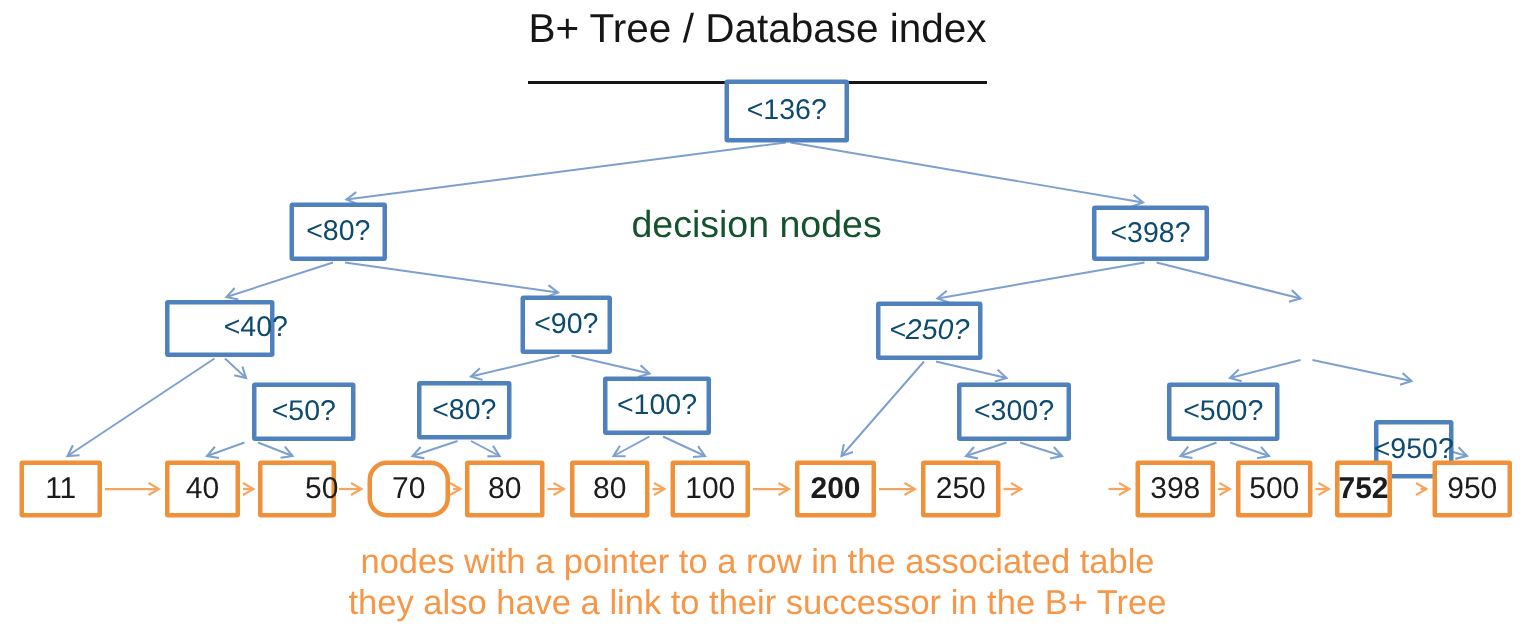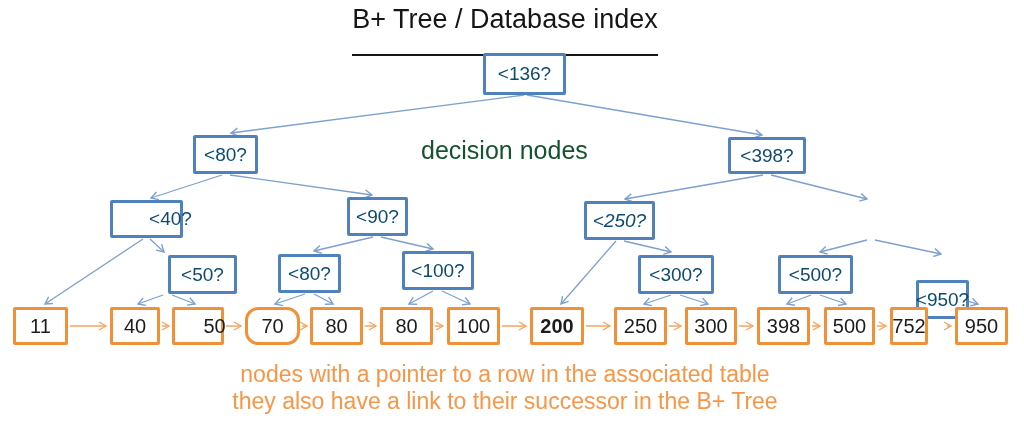--- a/index.html
+++ b/index.html
@@ -168,24 +168,23 @@
 
   <div class="leaf" style="left:13px;width:55px;">11</div>
   <div class="leaf" style="left:110px;width:50px;">40</div>
   <div class="leaf" style="left:172px;width:52px;padding-left:33px;">50</div>
   <div class="leaf" style="left:245px;width:55px;border-radius:13px;">70</div>
   <div class="leaf" style="left:310px;width:53px;">80</div>
   <div class="leaf" style="left:380px;width:53px;">80</div>
   <div class="leaf" style="left:447px;width:53px;">100</div>
   <div class="leaf" style="left:530px;width:54px;font-weight:bold;">200</div>
   <div class="leaf" style="left:614px;width:53px;">250</div>
-  <div class="leaf" style="left:685px;width:52px;">300</div>
   <div class="leaf" style="left:757px;width:53px;">398</div>
   <div class="leaf" style="left:824px;width:51px;">500</div>
-  <div class="leaf" style="left:890px;width:38px;">752</div>
+  <div class="leaf" style="left:890px;width:38px;font-weight:bold;">752</div>
   <div class="leaf" style="left:955px;width:53px;">950</div>
 
   <div class="leaf-note">
     <div>nodes with a pointer to a row in the associated table</div>
     <div>they also have a link to their successor in the B+ Tree</div>
   </div>
 
 </div>
 
 </body></html>

